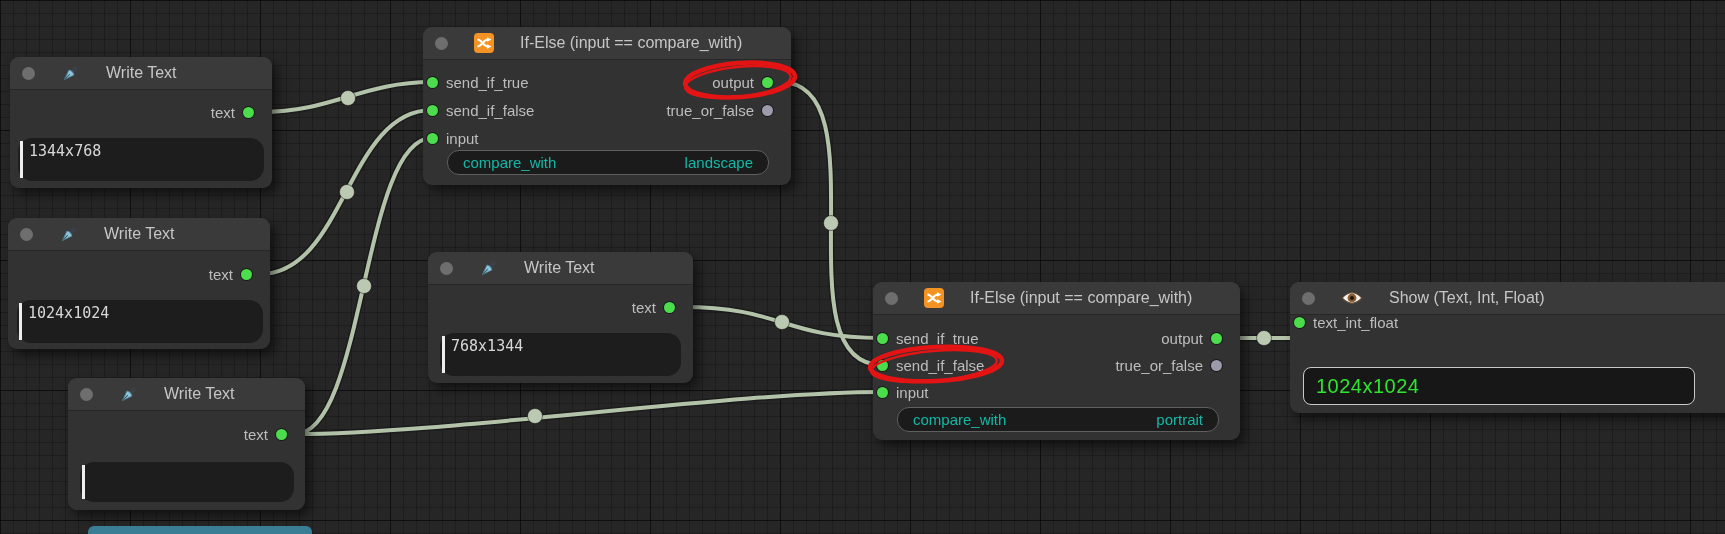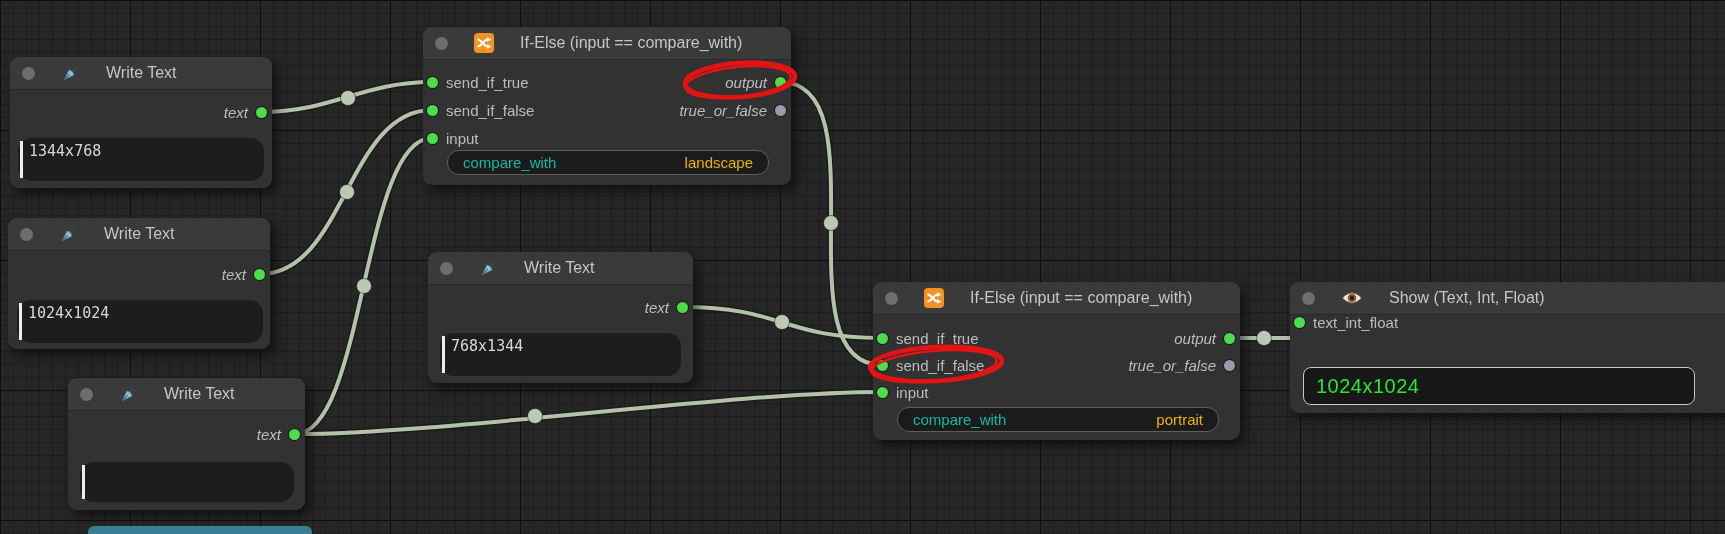--- a/index.html
+++ b/index.html
@@ -23,37 +23,37 @@
   .titlebar{
     height:32px;display:flex;align-items:center;gap:26px;padding:0 12px;
     background:#3a3a3a;border-radius:9px 9px 0 0;border-bottom:1px solid #272727;
   }
   .tdot{width:13px;height:13px;border-radius:50%;background:#6e6e6e;flex:0 0 auto;}
   .ticon{display:flex;align-items:center;flex:0 0 auto;}
   .ntitle{font-size:16px;color:#c6c6c6;white-space:nowrap;overflow:hidden;}
   .prow{position:absolute;height:19px;display:flex;align-items:center;gap:8px;
         font-size:15px;color:#bdbdbd;white-space:nowrap;}
   .prow.in{left:4px;}
-  .prow.out{right:5px;font-style:italic;}
+  .prow.out{right:18px;}
   .pdot{width:11px;height:11px;border-radius:50%;background:#4cdd4c;
         box-shadow:0 0 0 1px rgba(10,10,10,.6);flex:0 0 auto;}
   .pdot.gray{background:#9b9bab;}
   .textbox{
     position:absolute;background:#1d1d1d;border-radius:14px;
     font-family:"DejaVu Sans Mono",monospace;font-size:15px;color:#d8d8d8;
   }
   .caret{position:absolute;left:2px;top:3px;bottom:3px;width:3px;background:#ededed;}
   .tval{display:block;padding:4px 0 0 11px;}
   .pill{
     position:absolute;height:23px;background:#1b1b1b;border:1px solid #5f5f5f;
     border-radius:12px;display:flex;align-items:center;justify-content:space-between;
     padding:0 15px;font-size:15px;
   }
   .pill .plab{color:#14b8a6;}
-  .pill .pval{color:#eab308;padding-left:9px;}
+  .pill .pval{color:#14b8a6;padding-left:9px;}
   .showbox{
     position:absolute;background:#171717;border:1.5px solid #c9c9c9;border-radius:8px;
     display:flex;align-items:center;
   }
   .showval{font-size:20px;color:#2fe42f;padding-left:12px;letter-spacing:.5px;}
   .tealbar{position:absolute;left:88px;top:526px;width:224px;height:8px;
            background:#3a7e95;border-radius:6px 6px 0 0;z-index:2;}
 </style>
 </head>
 <body>

